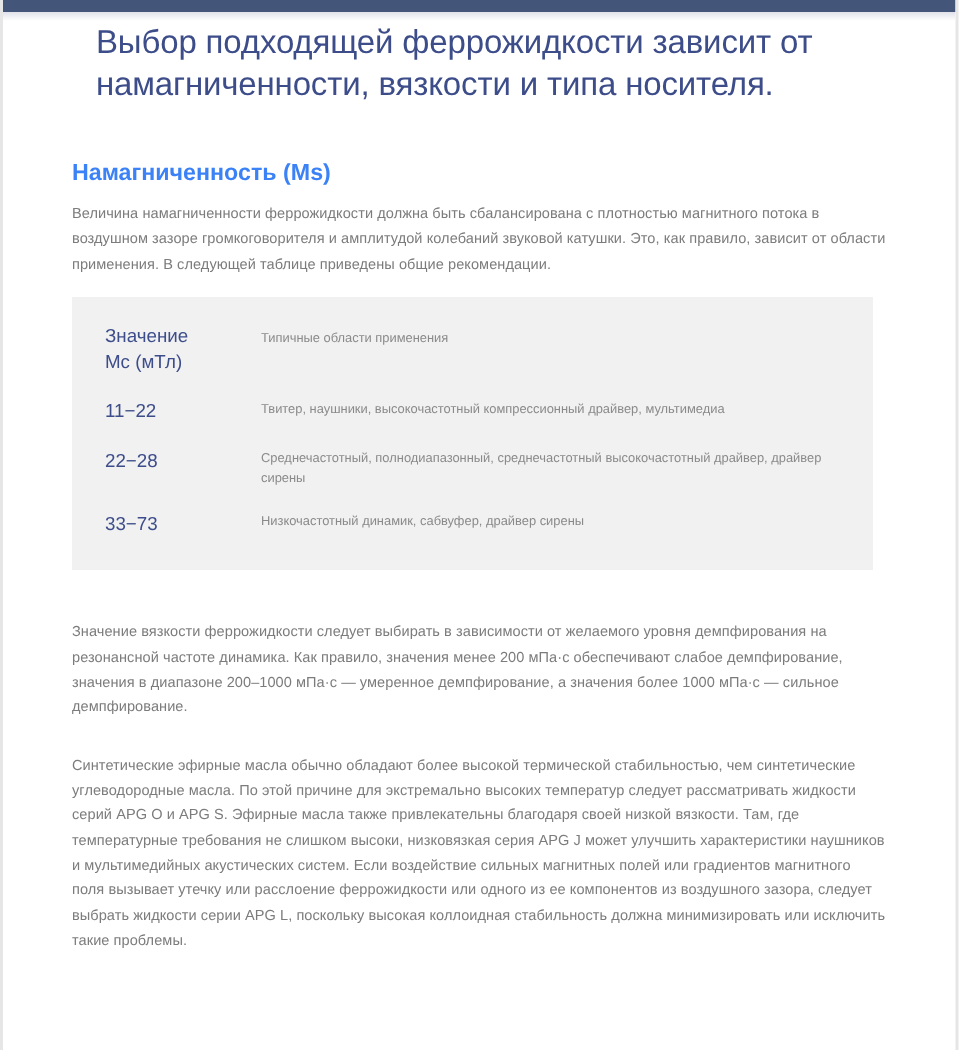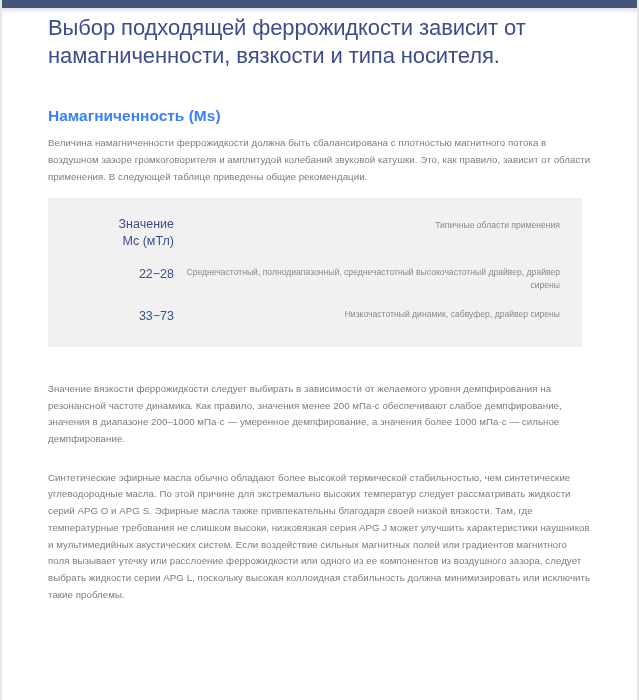--- a/index.html
+++ b/index.html
@@ -40,21 +40,21 @@
     position: absolute;
     top: 14px;
     left: 46px;
     right: 46px;
   }
   h1.title {
     color: #3d4d8a;
     font-size: 22px;
     font-weight: normal;
     line-height: 1.28;
-    margin: 0 0 14px 0;
+    margin: 0 0 14px 16px;
     letter-spacing: -0.1px;
   }
   h2.section {
     color: #3b82f6;
     font-size: 15.5px;
     font-weight: bold;
     margin: 0 0 9px 0;
     line-height: 1.3;
   }
   h2.section.big {
@@ -74,21 +74,20 @@
   
   .table-wrap {
     background: #f1f1f2;
     padding: 18px 22px 22px 22px;
     margin: 12px 0 0 0;
     width: 534px;
   }
   table.ms-table {
     border-collapse: collapse;
     width: 100%;
-    text-align: right;
   }
   table.ms-table td {
     vertical-align: top;
     padding: 0 0 16px 0;
   }
   table.ms-table tr:last-child td { padding-bottom: 0; }
   td.col-value {
     width: 104px;
     color: #3d4d8a;
     font-size: 12.5px;
@@ -130,20 +129,24 @@
 
     <div class="table-wrap">
       <table class="ms-table">
         <tbody>
           <tr class="head">
             <td class="col-value">Значение
 Mc (мТл)</td>
             <td class="col-desc">Типичные области применения</td>
           </tr>
           <tr>
+            <td class="col-value">11−22</td>
+            <td class="col-desc">Твитер, наушники, высокочастотный компрессионный драйвер, мультимедиа</td>
+          </tr>
+          <tr>
             <td class="col-value">22−28</td>
             <td class="col-desc">Среднечастотный, полнодиапазонный, среднечастотный высокочастотный драйвер, драйвер сирены</td>
           </tr>
           <tr>
             <td class="col-value">33−73</td>
             <td class="col-desc">Низкочастотный динамик, сабвуфер, драйвер сирены</td>
           </tr>
         </tbody>
       </table>
     </div>

